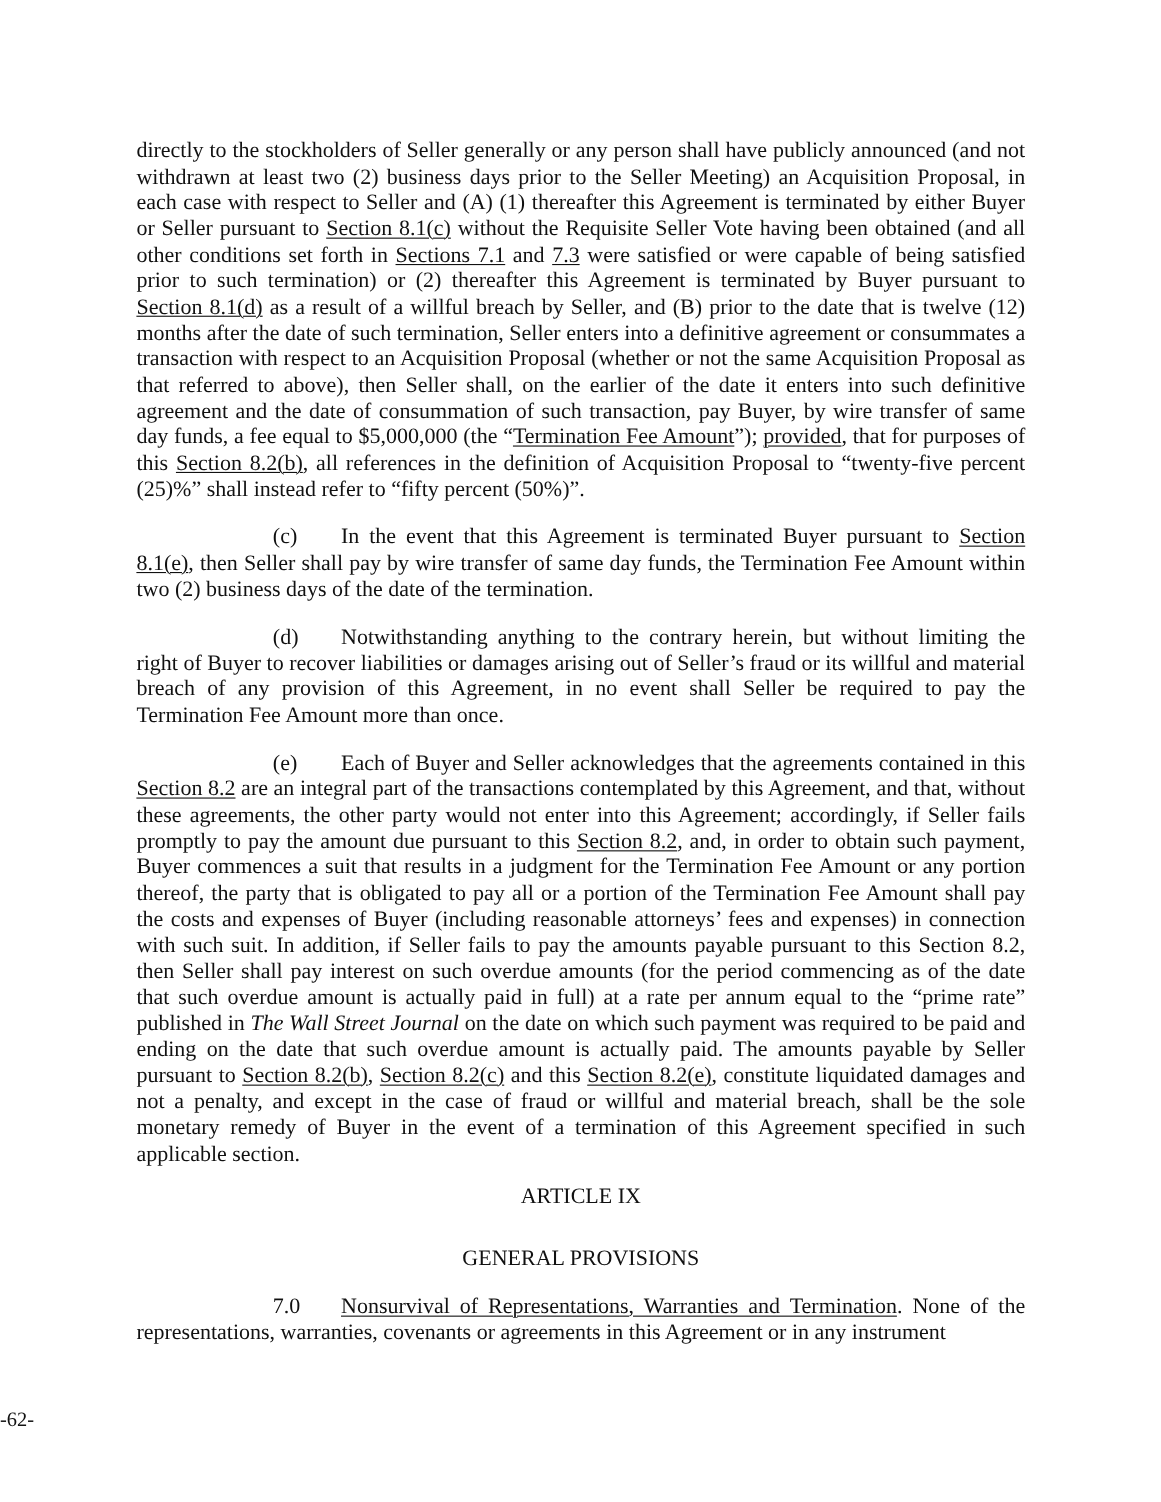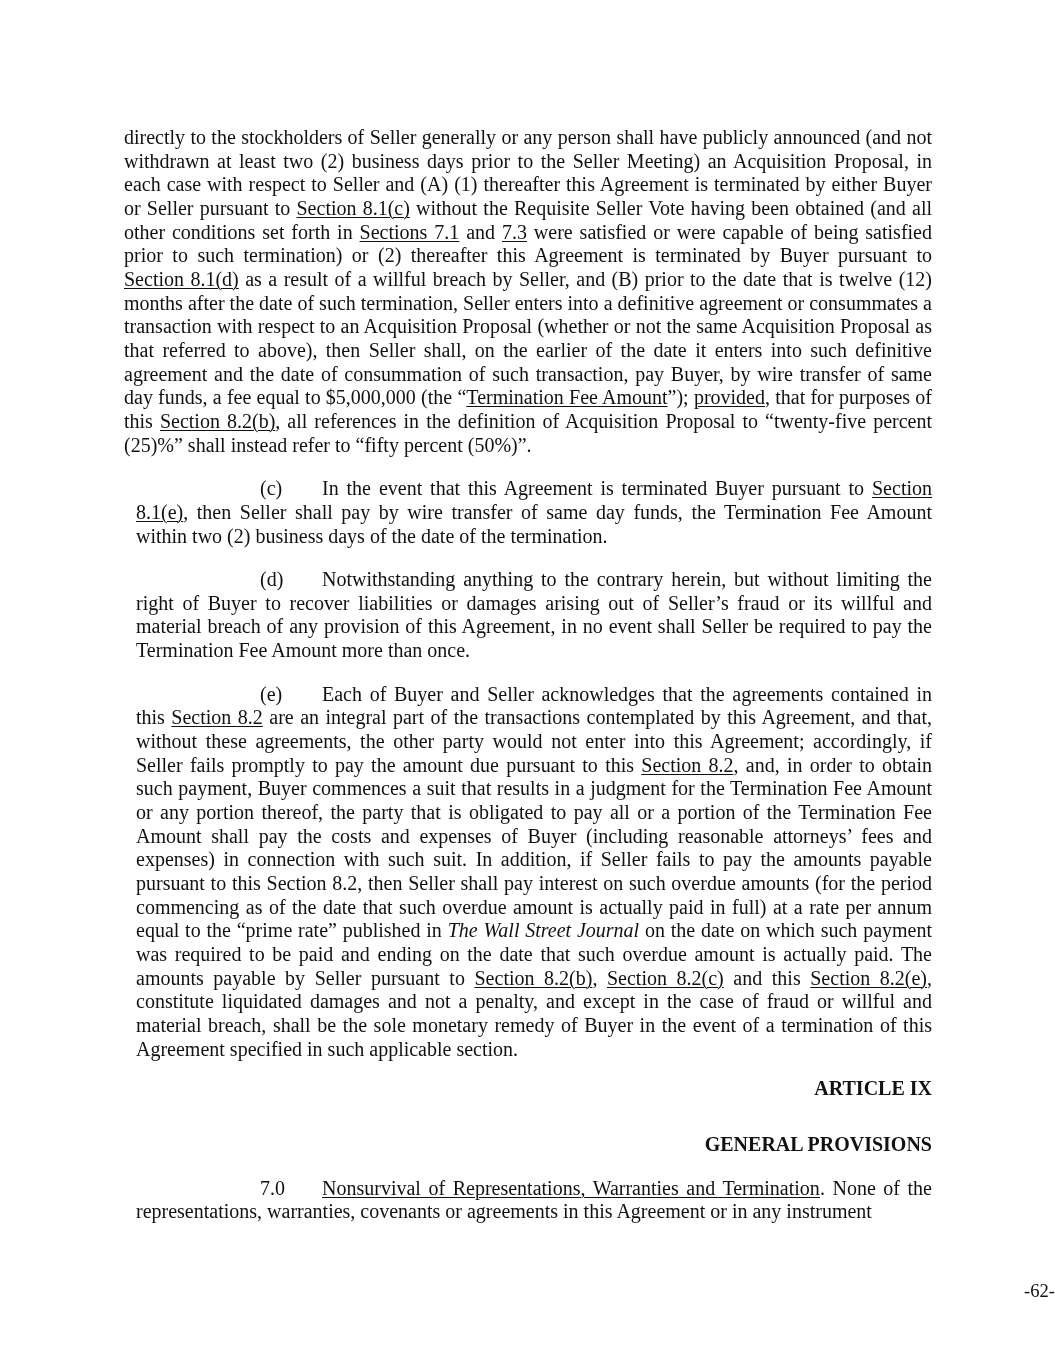--- a/index.html
+++ b/index.html
@@ -4,28 +4,28 @@
 <style>
   html, body { margin: 0; padding: 0; background: #ffffff; }
   body { width: 1055px; height: 1365px; position: relative; overflow: hidden; }
   .page {
     position: absolute; left: 124px; top: 126px; width: 808px;
     font-family: "Liberation Serif", "DejaVu Serif", serif;
     font-size: 20px; line-height: 23.65px; color: #111111;
   }
   p { margin: 0; text-align: justify; }
   .gap { margin-top: 20px; }
-  .indent { text-indent: 124px; margin-left: 12px; }
+  .indent { text-indent: 124px; }
   .label { display: inline-block; text-indent: 0; width: 62px; }
   u { text-decoration: underline; text-underline-offset: 2px; text-decoration-thickness: 1px; }
-  .center { text-align: right; font-weight: bold; }
+  .center { text-align: center; }
   .heading { margin-top: 16px; }
   .heading2 { margin-top: 32px; }
   .footer {
-    position: absolute; left: 0; width: 1055px; top: 1280px; text-align: right;
+    position: absolute; left: 0; width: 1055px; top: 1280px; text-align: left;
     font-family: "Liberation Serif", "DejaVu Serif", serif; font-size: 18.6px; color: #111;
   }
 </style>
 </head>
 <body>
 
 <div class="page">
 
   <p><span>directly to the stockholders of Seller generally or any person shall have publicly announced (and not withdrawn at least two (2) business days prior to the Seller Meeting) an Acquisition Proposal, in each case with respect to Seller and (A) (1) thereafter this Agreement is terminated by either Buyer or Seller pursuant to </span><u>Section 8.1(c)</u><span> without the Requisite Seller Vote having been obtained (and all other conditions set forth in </span><u>Sections 7.1</u><span> and </span><u>7.3</u><span> were satisfied or were capable of being satisfied prior to such termination) or (2) thereafter this Agreement is terminated by Buyer pursuant to </span><u>Section 8.1(d)</u><span> as a result of a willful breach by Seller, and (B) prior to the date that is twelve (12) months after the date of such termination, Seller enters into a definitive agreement or consummates a transaction with respect to an Acquisition Proposal (whether or not the same Acquisition Proposal as that referred to above), then Seller shall, on the earlier of the date it enters into such definitive agreement and the date of consummation of such transaction, pay Buyer, by wire transfer of same day funds, a fee equal to $5,000,000 (the “</span><u>Termination Fee Amount</u><span>”); </span><u>provided</u><span>, that for purposes of this </span><u>Section 8.2(b)</u><span>, all references in the definition of Acquisition Proposal to “twenty-five percent (25)%” shall instead refer to “fifty percent (50%)”.</span></p>
 

